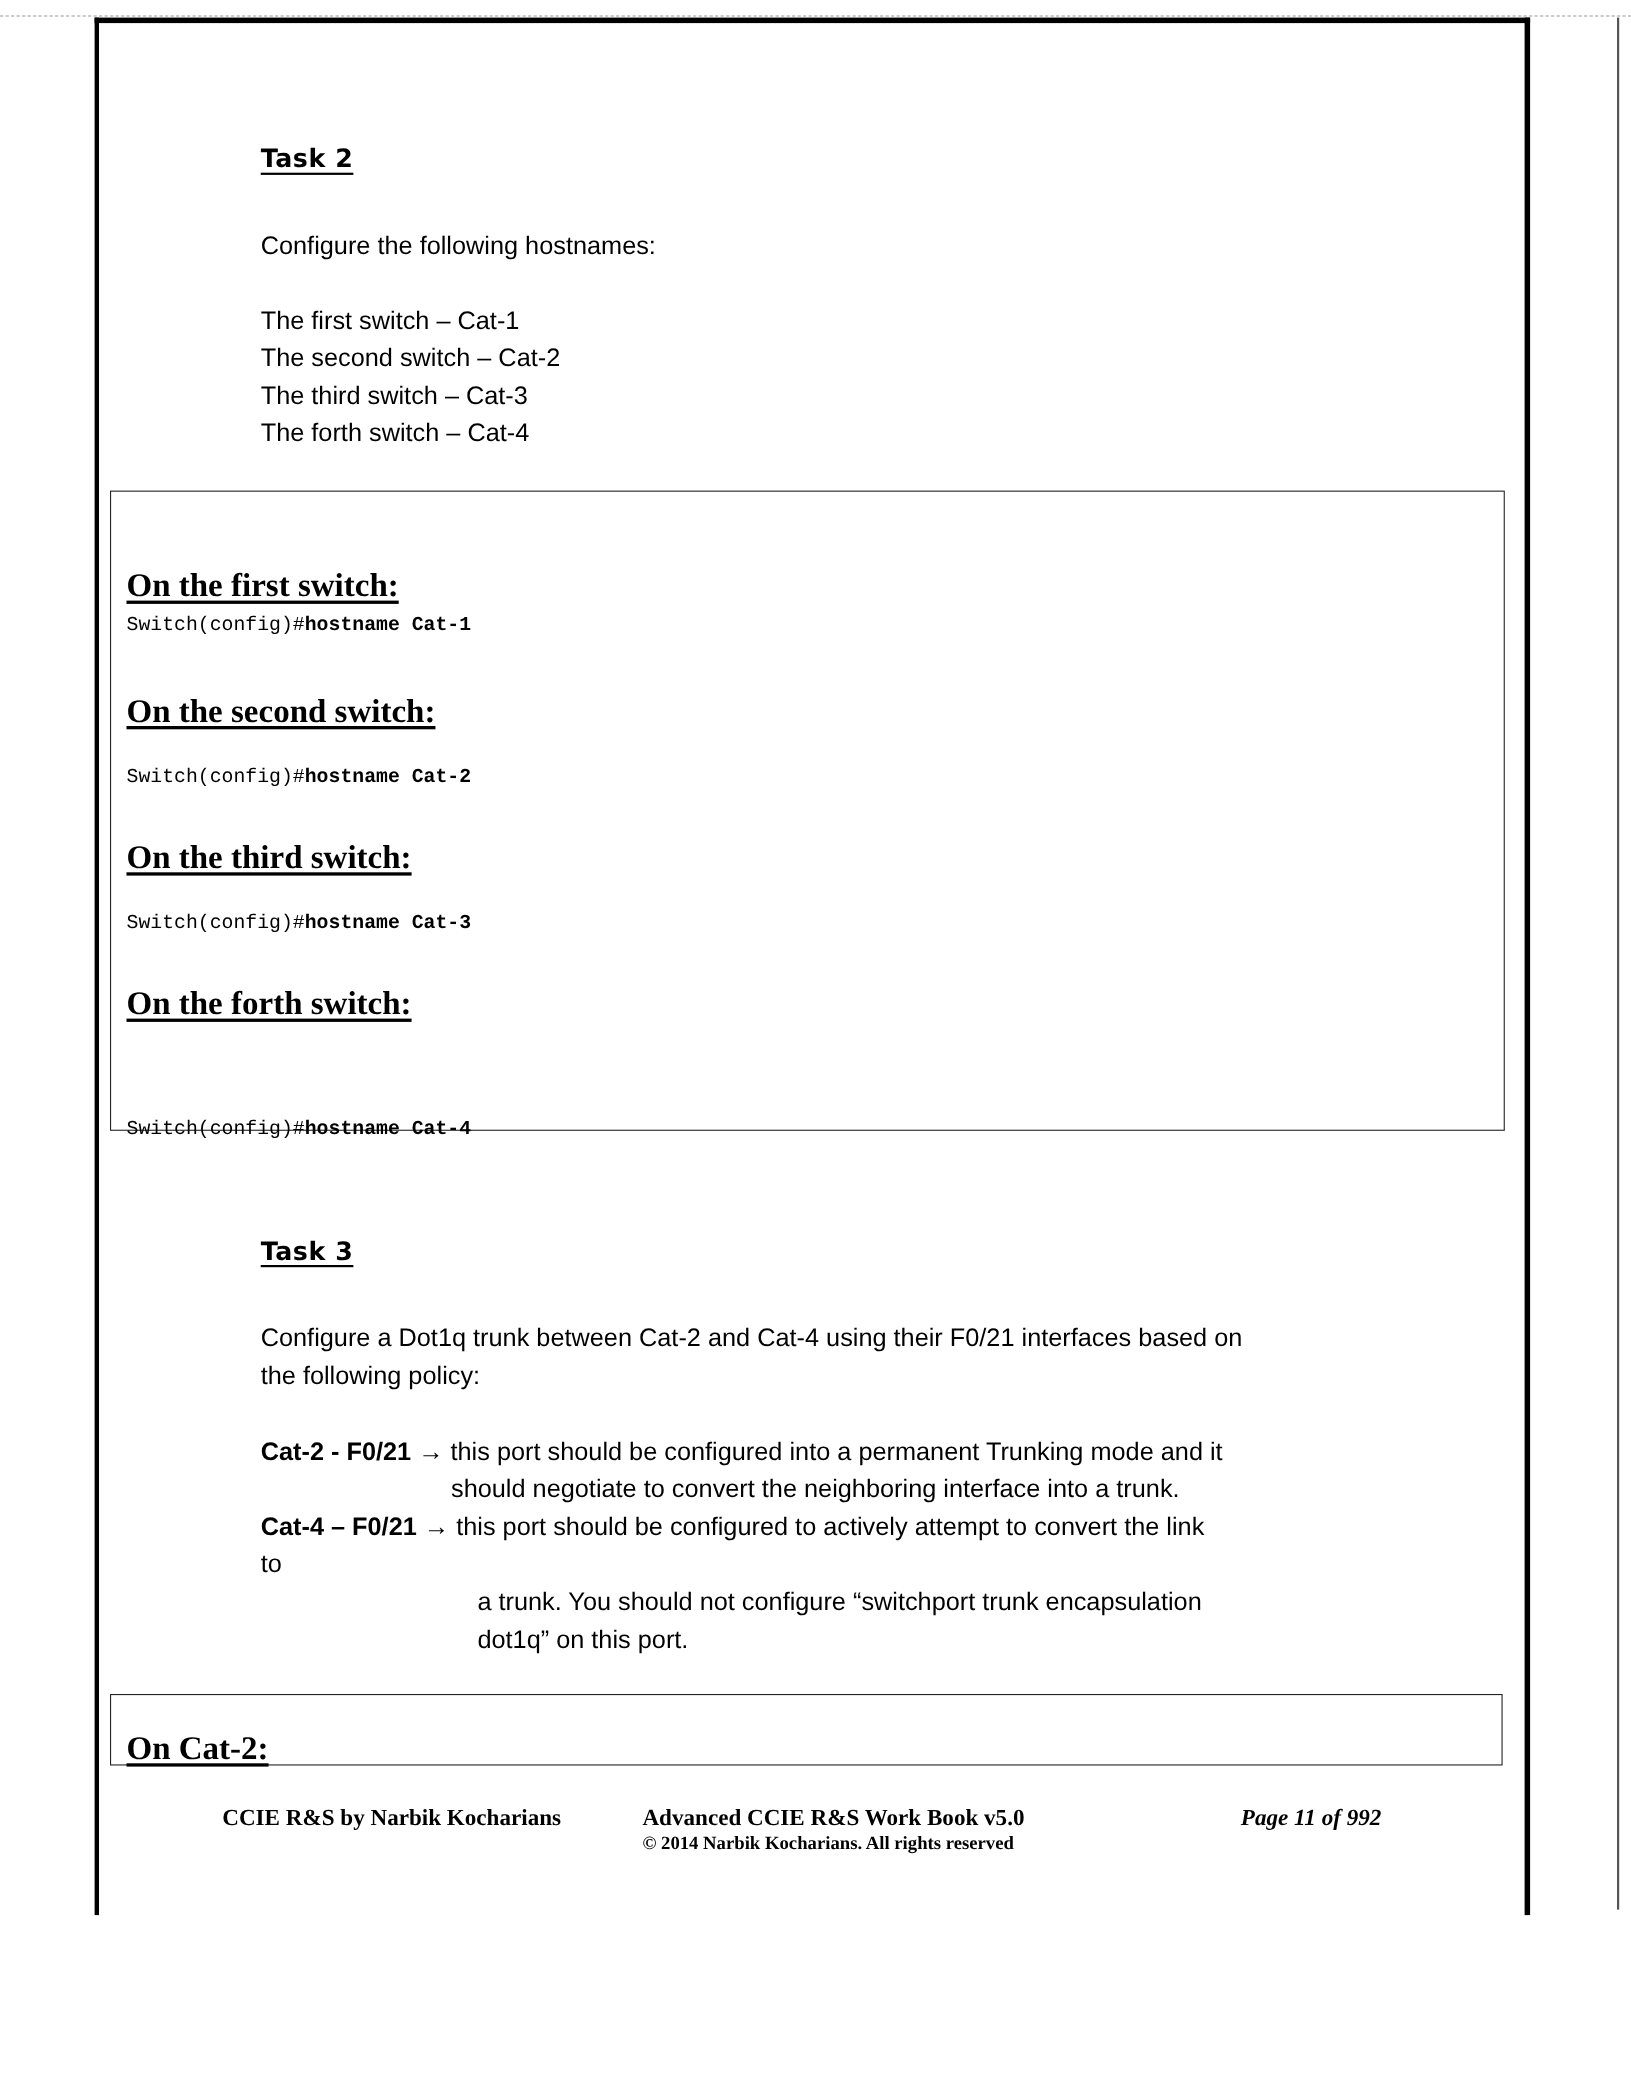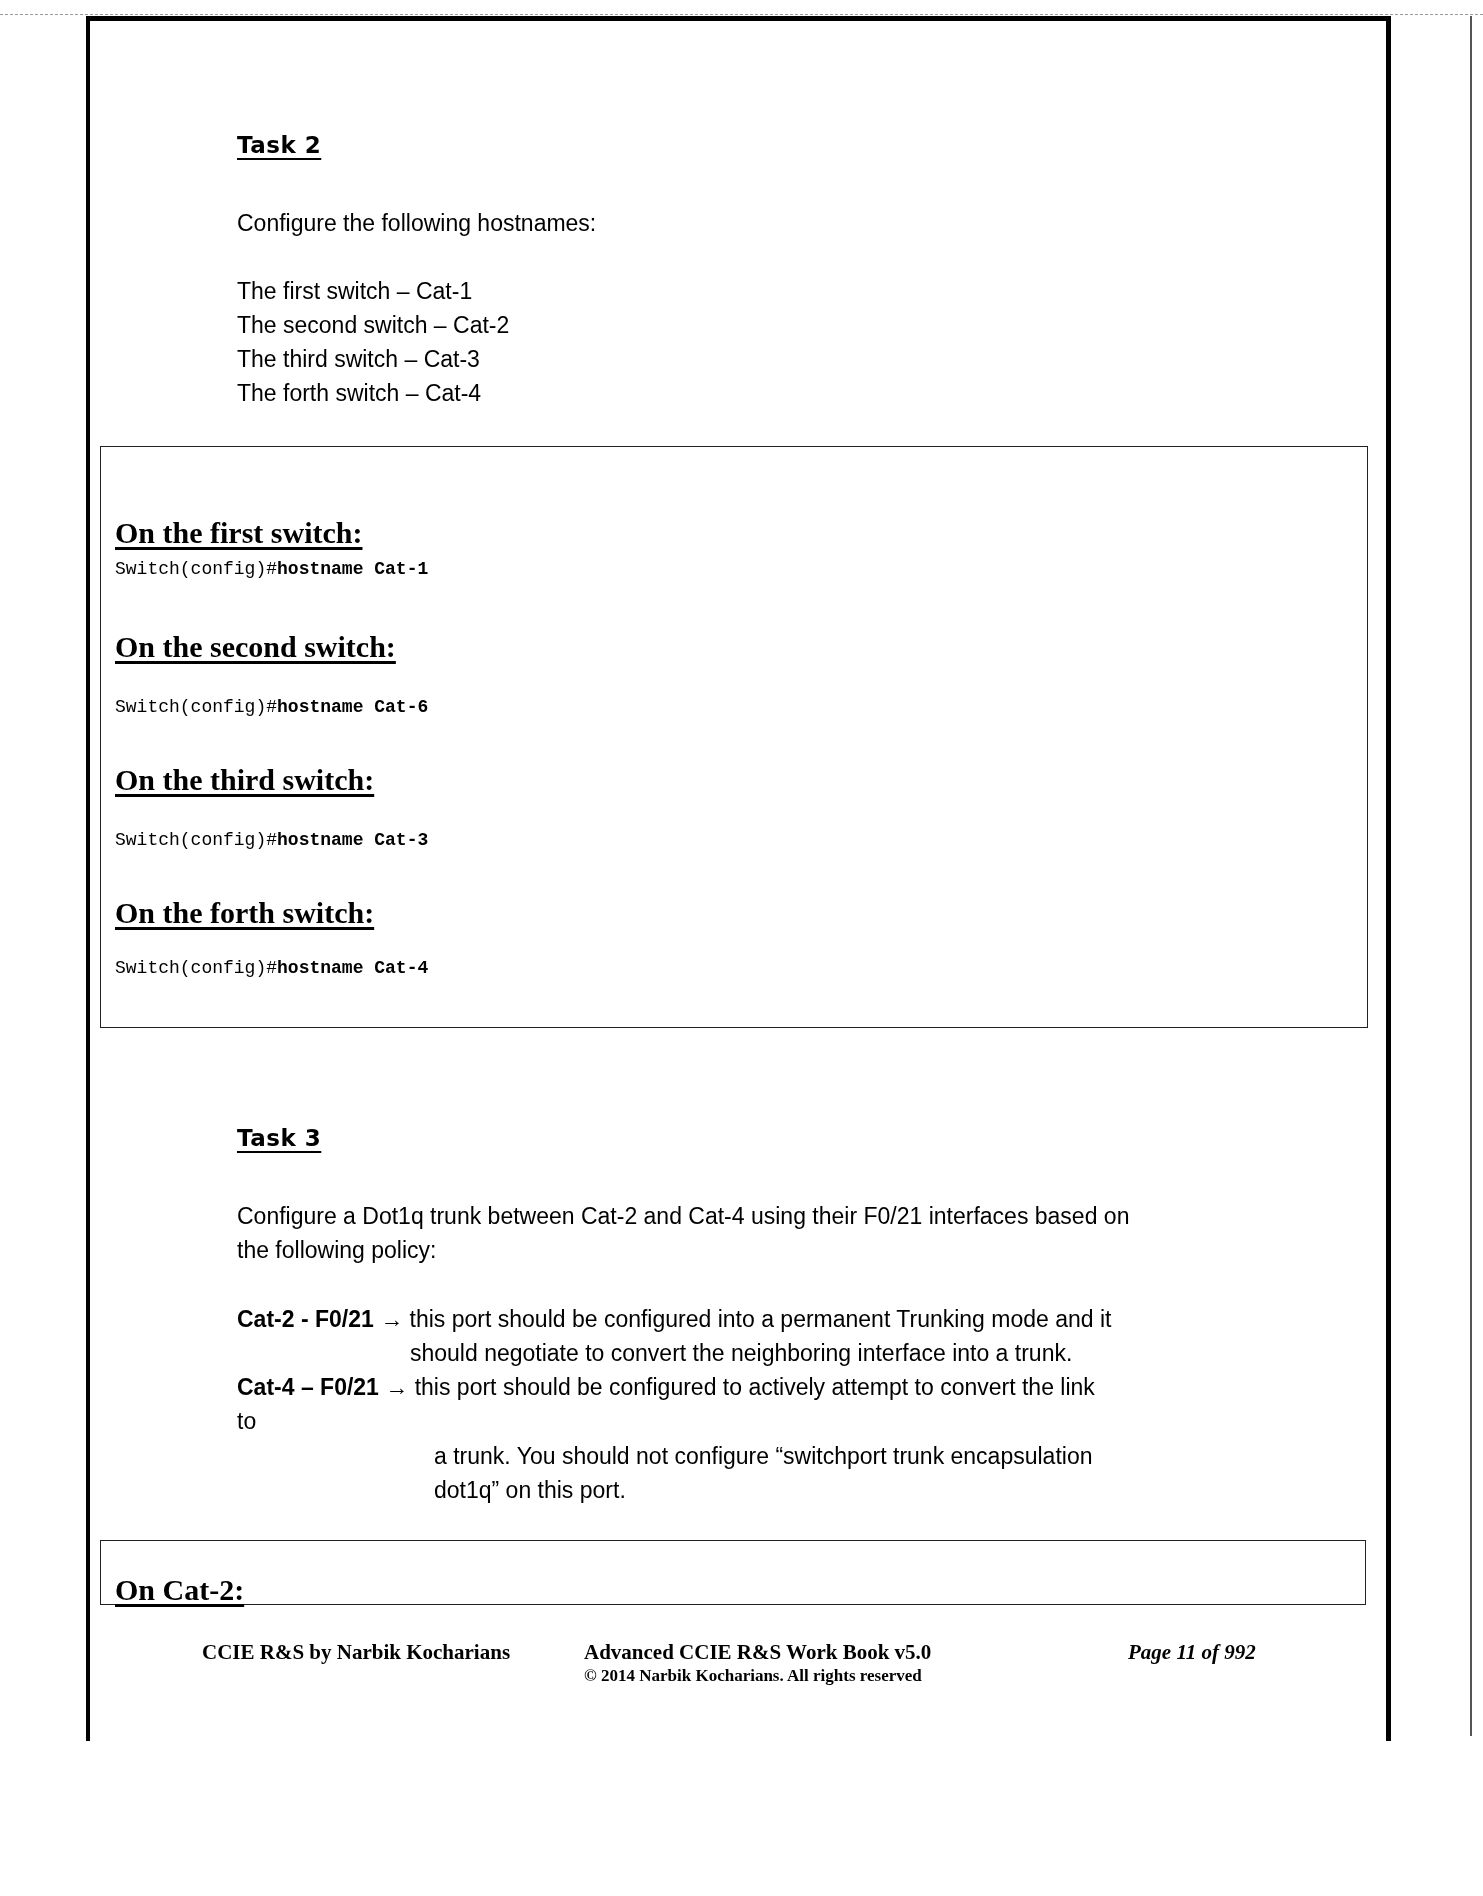--- a/index.html
+++ b/index.html
@@ -32,27 +32,27 @@
 <div class="abs body-text" style="left:237px; top:308px;">The second switch – Cat-2</div>
 <div class="abs body-text" style="left:237px; top:342px;">The third switch – Cat-3</div>
 <div class="abs body-text" style="left:237px; top:376px;">The forth switch – Cat-4</div>
 
 <div class="box" style="left:100px; top:446px; width:1266px; height:580px;"></div>
 
 <div class="abs heading" style="left:115px; top:516px;">On the first switch:</div>
 <div class="abs code" style="left:115px; top:559px;"><span>Switch(config)#</span><b>hostname Cat-1</b></div>
 
 <div class="abs heading" style="left:115px; top:630px;">On the second switch:</div>
-<div class="abs code" style="left:115px; top:697px;"><span>Switch(config)#</span><b>hostname Cat-6</b></div>
+<div class="abs code" style="left:115px; top:697px;"><span>Switch(config)#</span><b>hostname Cat-2</b></div>
 
 <div class="abs heading" style="left:115px; top:763px;">On the third switch:</div>
 <div class="abs code" style="left:115px; top:830px;"><span>Switch(config)#</span><b>hostname Cat-3</b></div>
 
 <div class="abs heading" style="left:115px; top:896px;">On the forth switch:</div>
-<div class="abs code" style="left:115px; top:958px;"><span>Switch(config)#</span><b>hostname Cat-4</b></div>
+<div class="abs code" style="left:115px; top:1017px;"><span>Switch(config)#</span><b>hostname Cat-4</b></div>
 
 <div class="abs task-title" style="left:237px; top:1125px;">Task 3</div>
 <div class="abs body-text" style="left:237px; top:1199px;">Configure a Dot1q trunk between Cat-2 and Cat-4 using their F0/21 interfaces based on</div>
 <div class="abs body-text" style="left:237px; top:1233px;">the following policy:</div>
 
 <div class="abs body-text" style="left:237px; top:1302px;"><span class="lbl">Cat-2 - F0/21</span> <span>→</span><span> this port should be configured into a permanent Trunking mode and it</span></div>
 <div class="abs body-text" style="left:410px; top:1336px;">should negotiate to convert the neighboring interface into a trunk.</div>
 
 <div class="abs body-text" style="left:237px; top:1370px;"><span class="lbl">Cat-4 – F0/21</span> <span>→</span><span> this port should be configured to actively attempt to convert the link</span></div>
 <div class="abs body-text" style="left:237px; top:1404px;">to</div>

